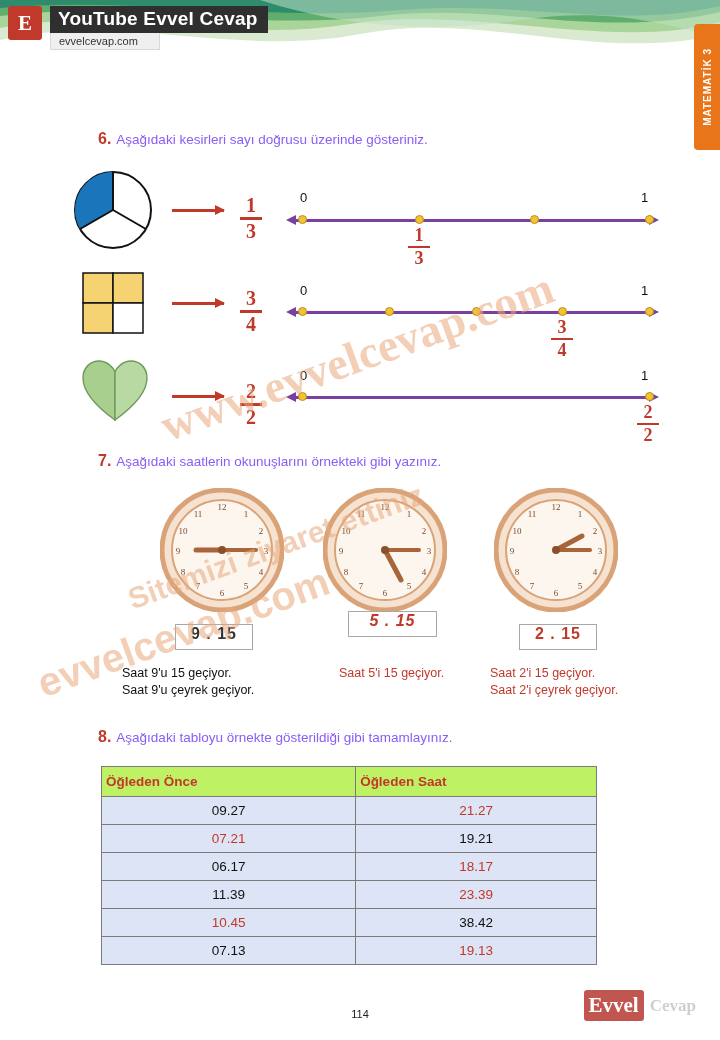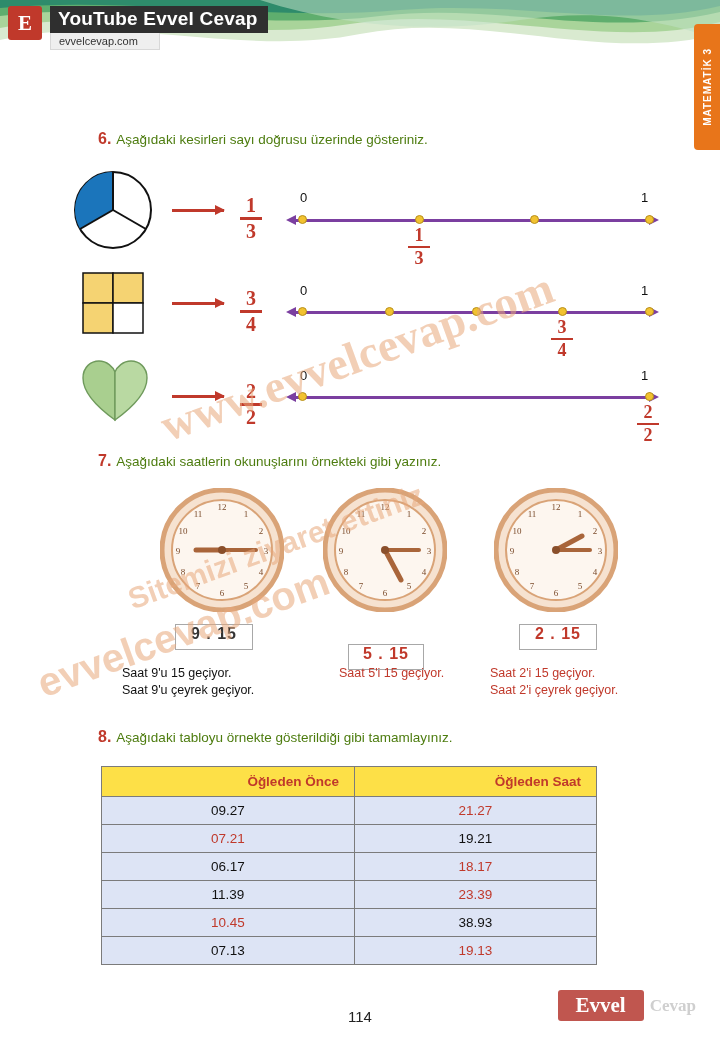--- a/index.html
+++ b/index.html
@@ -47,21 +47,21 @@
     background:#e8751a; border-radius:4px 0 0 4px;
     color:#fff; font-size:10px; font-weight:bold; letter-spacing:1px;
     display:flex; align-items:center; justify-content:center;
   }
   .side-tab span {
     writing-mode: vertical-rl; text-orientation: mixed; transform: rotate(180deg);
   }
 
   
   .qnum { color:#c0392b; font-weight:bold; }
-  .qtext { font-size:13.5px; color:#4d7c0f; }
+  .qtext { font-size:13.5px; color:#8b5cf6; }
   .q-row { position:absolute; display:flex; align-items:baseline; gap:5px; }
 
   
   .frac {
     display:inline-flex; flex-direction:column; align-items:center;
     color:#c0392b; font-weight:bold; line-height:1.05;
     font-family:"Liberation Serif", serif;
   }
   .frac .num { font-size:20px; }
   .frac .bar { width:22px; height:2.5px; background:#c0392b; margin:1px 0; }
@@ -106,50 +106,50 @@
   .hand-note { position:absolute; font-size:12.5px; line-height:1.35; }
   .hand-note.red { color:#c0392b; }
   .hand-note.black { color:#111; }
 
   
   .tbl {
     position:absolute; left:101px; top:766px; width:496px;
     border-collapse:collapse;
   }
   .tbl th {
-    background:#fde047; color:#c0392b; font-size:13.5px; font-weight:bold;
-    border:1px solid #7b7b7b; padding:7px 15px; text-align:right;
+    background:#bef264; color:#c0392b; font-size:13.5px; font-weight:bold;
+    border:1px solid #7b7b7b; padding:7px 4px; text-align:left;
   }
   .tbl td {
     background:#dde4f5; border:1px solid #7b7b7b; padding:6px 20px;
     text-align:center; font-size:13.5px; color:#111;
   }
   .tbl td.red { color:#c0392b; }
 
   .pagenum {
     position:absolute; left:0; top:1008px; width:720px; text-align:center;
-    font-size:15px; color:#222;
+    font-size:11px; color:#222;
   }
 
   
   .wm {
     position:absolute; color:#e8a87c; opacity:.55; font-weight:bold;
     pointer-events:none; white-space:nowrap;
   }
   .wm1 { left:150px; top:330px; font-size:46px; transform:rotate(-20deg); font-family:"Liberation Serif", serif; }
   .wm2 { left:120px; top:530px; font-size:30px; transform:rotate(-20deg); }
   .wm3 { left:30px;  top:610px; font-size:40px; transform:rotate(-20deg); }
 
   .logo-bottom {
     position:absolute; right:24px; top:990px;
     display:flex; align-items:center; gap:6px;
   }
   .logo-evvel {
     background:#c0564f; color:#fff; font-size:21px; font-weight:bold;
-    padding:3px 18px; border-radius:3px; font-family:"Liberation Serif", serif;
+    padding:3px 5px; border-radius:3px; font-family:"Liberation Serif", serif;
   }
   .logo-cevap { color:#cfcfcf; font-size:17px; font-weight:bold; font-family:"Liberation Serif", serif; }
 </style>
 </head>
 <body>
 
 <div class="header">
   <svg class="wave" viewBox="0 0 720 86" preserveAspectRatio="none">
     <rect x="0" y="0" width="720" height="86" fill="#ffffff"></rect>
     <path d="M0,0 L720,0 L720,34 C600,64 480,10 360,34 C240,58 120,12 0,40 Z" fill="#d9ead0"></path>
@@ -298,21 +298,21 @@
       <text x="38" y="101">7</text>
       <text x="23" y="87">8</text>
     <text x="18" y="66">9</text>
       <text x="23" y="46">10</text>
       <text x="38" y="29">11</text>
   </g>
   <line x1="62" y1="62" x2="78" y2="92" stroke="#a9653a" stroke-width="5" stroke-linecap="round"></line>
   <line x1="62" y1="62" x2="96" y2="62" stroke="#a9653a" stroke-width="4" stroke-linecap="round"></line>
   <circle cx="62" cy="62" r="4" fill="#8a4f2b"></circle>
 </svg>
-<div class="ans-box" style="left:348px; top:644px; width:76px; height:26px;">
+<div class="ans-box" style="left:348px; top:611px; width:89px; height:26px;font-style:italic;">
   <span>5 . 15</span>
 </div>
 <div class="hand-note red" style="left:303px; top:665px; width:200px;margin-left:36px;">
   <div>Saat 5'i 15 geçiyor.</div>
 </div>
 
 <svg class="clock" style="left:494px; top:488px;" width="124" height="124" viewBox="0 0 124 124">
   <circle cx="62" cy="62" r="60" fill="#f6e2d0" stroke="#d9a377" stroke-width="5"></circle>
   <circle cx="62" cy="62" r="50" fill="#fdf6ef" stroke="#d9a377" stroke-width="2"></circle>
   <g font-family="Liberation Serif, serif" font-size="9" fill="#7a4a2a" text-anchor="middle">
@@ -365,21 +365,21 @@
     <tr>
       <td>06.17</td>
       <td class="red">18.17</td>
     </tr>
     <tr>
       <td>11.39</td>
       <td class="red">23.39</td>
     </tr>
     <tr>
       <td class="red">10.45</td>
-      <td>38.93</td>
+      <td>38.42</td>
     </tr>
     <tr>
       <td>07.13</td>
       <td class="red">19.13</td>
     </tr>
   </tbody>
 </table>
 
 <div class="pagenum">114</div>
 

